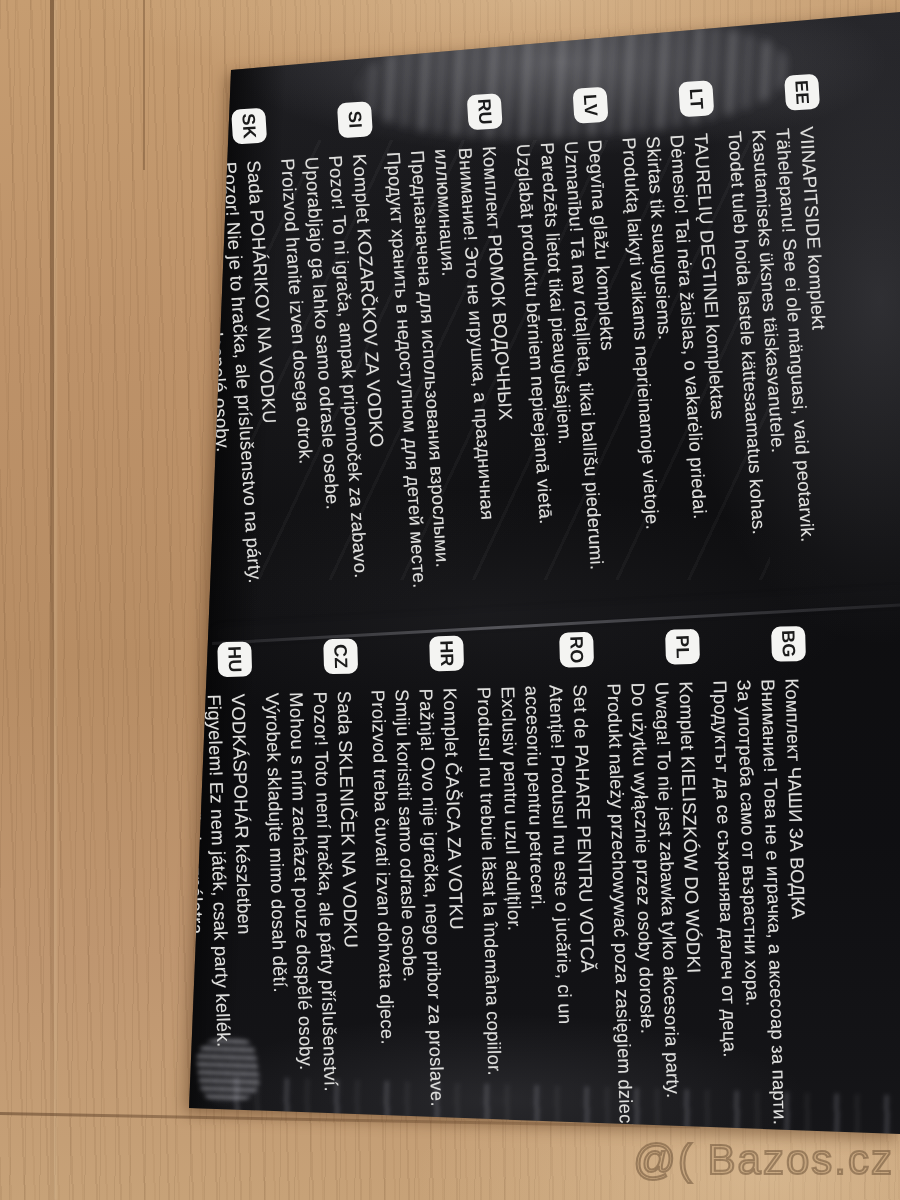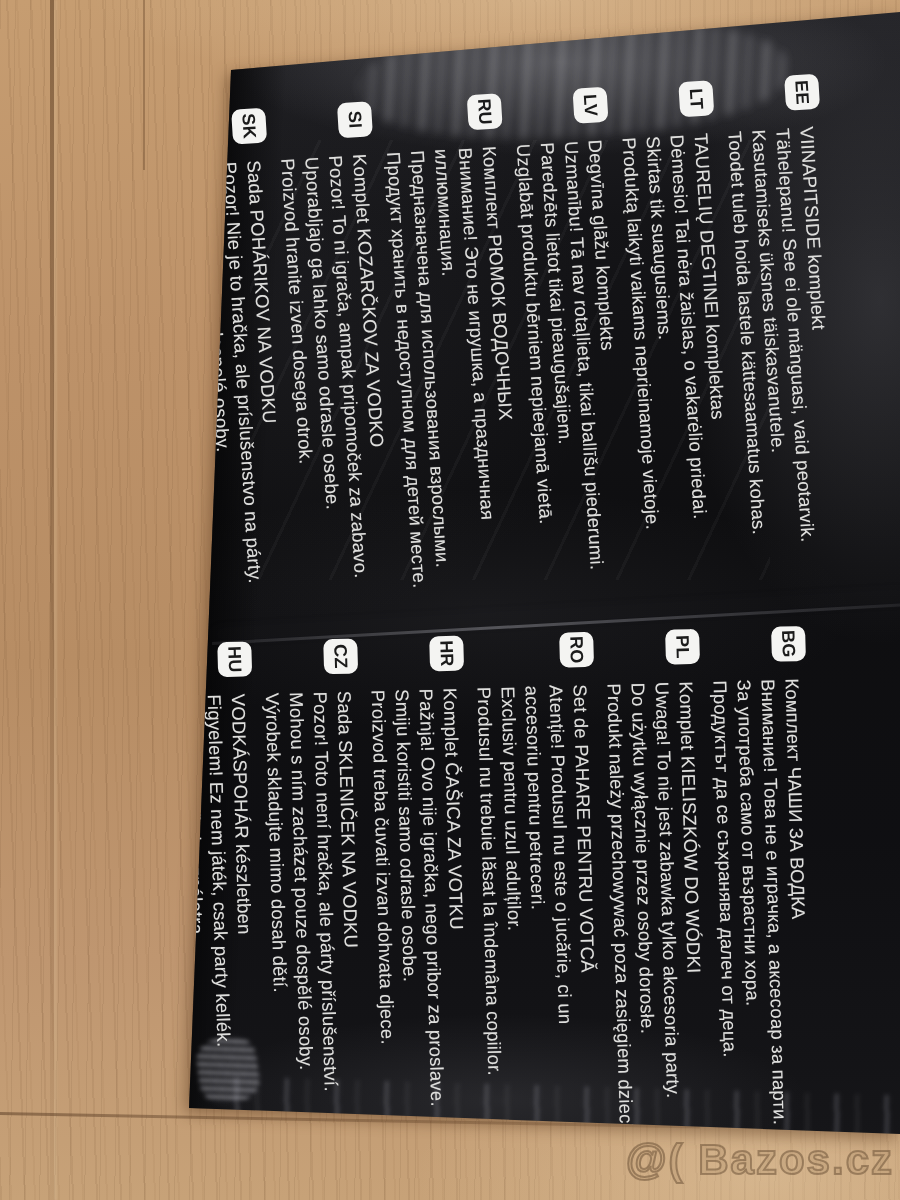--- a/index.html
+++ b/index.html
@@ -53,21 +53,21 @@
     font-size:18.5px; line-height:24px; letter-spacing:.2px;
     text-shadow:0 0 1px rgba(225,225,225,.35);}
   .panel-top{left:815px; top:74px; transform:rotate(86.5deg);}
   .panel-bottom{left:802px; top:626px; transform:rotate(88.4deg);}
   .lang-block{position:relative; padding-left:52px; margin-bottom:10px;}
   .badge{position:absolute; left:0; top:-3px; width:35px; height:34px; border-radius:9px;
     background:#f4f4f2; color:#1b1b1b; font-weight:700; font-size:18px;
     display:flex; align-items:center; justify-content:center; text-shadow:none;}
   .line{white-space:nowrap;}
   .watermark{position:absolute; right:6px; bottom:16px;
-    font-size:42px; font-weight:700; letter-spacing:2px;
+    font-size:42px; font-weight:400; letter-spacing:2px;
     color:rgba(158,128,94,.20); -webkit-text-stroke:2px rgba(103,78,52,.5);}
 </style>
 </head>
 <body>
 
 <div class="stage">
   <div class="seam-v"></div>
   <div class="seam-v2"></div>
   <div class="joint-h"></div>
 

